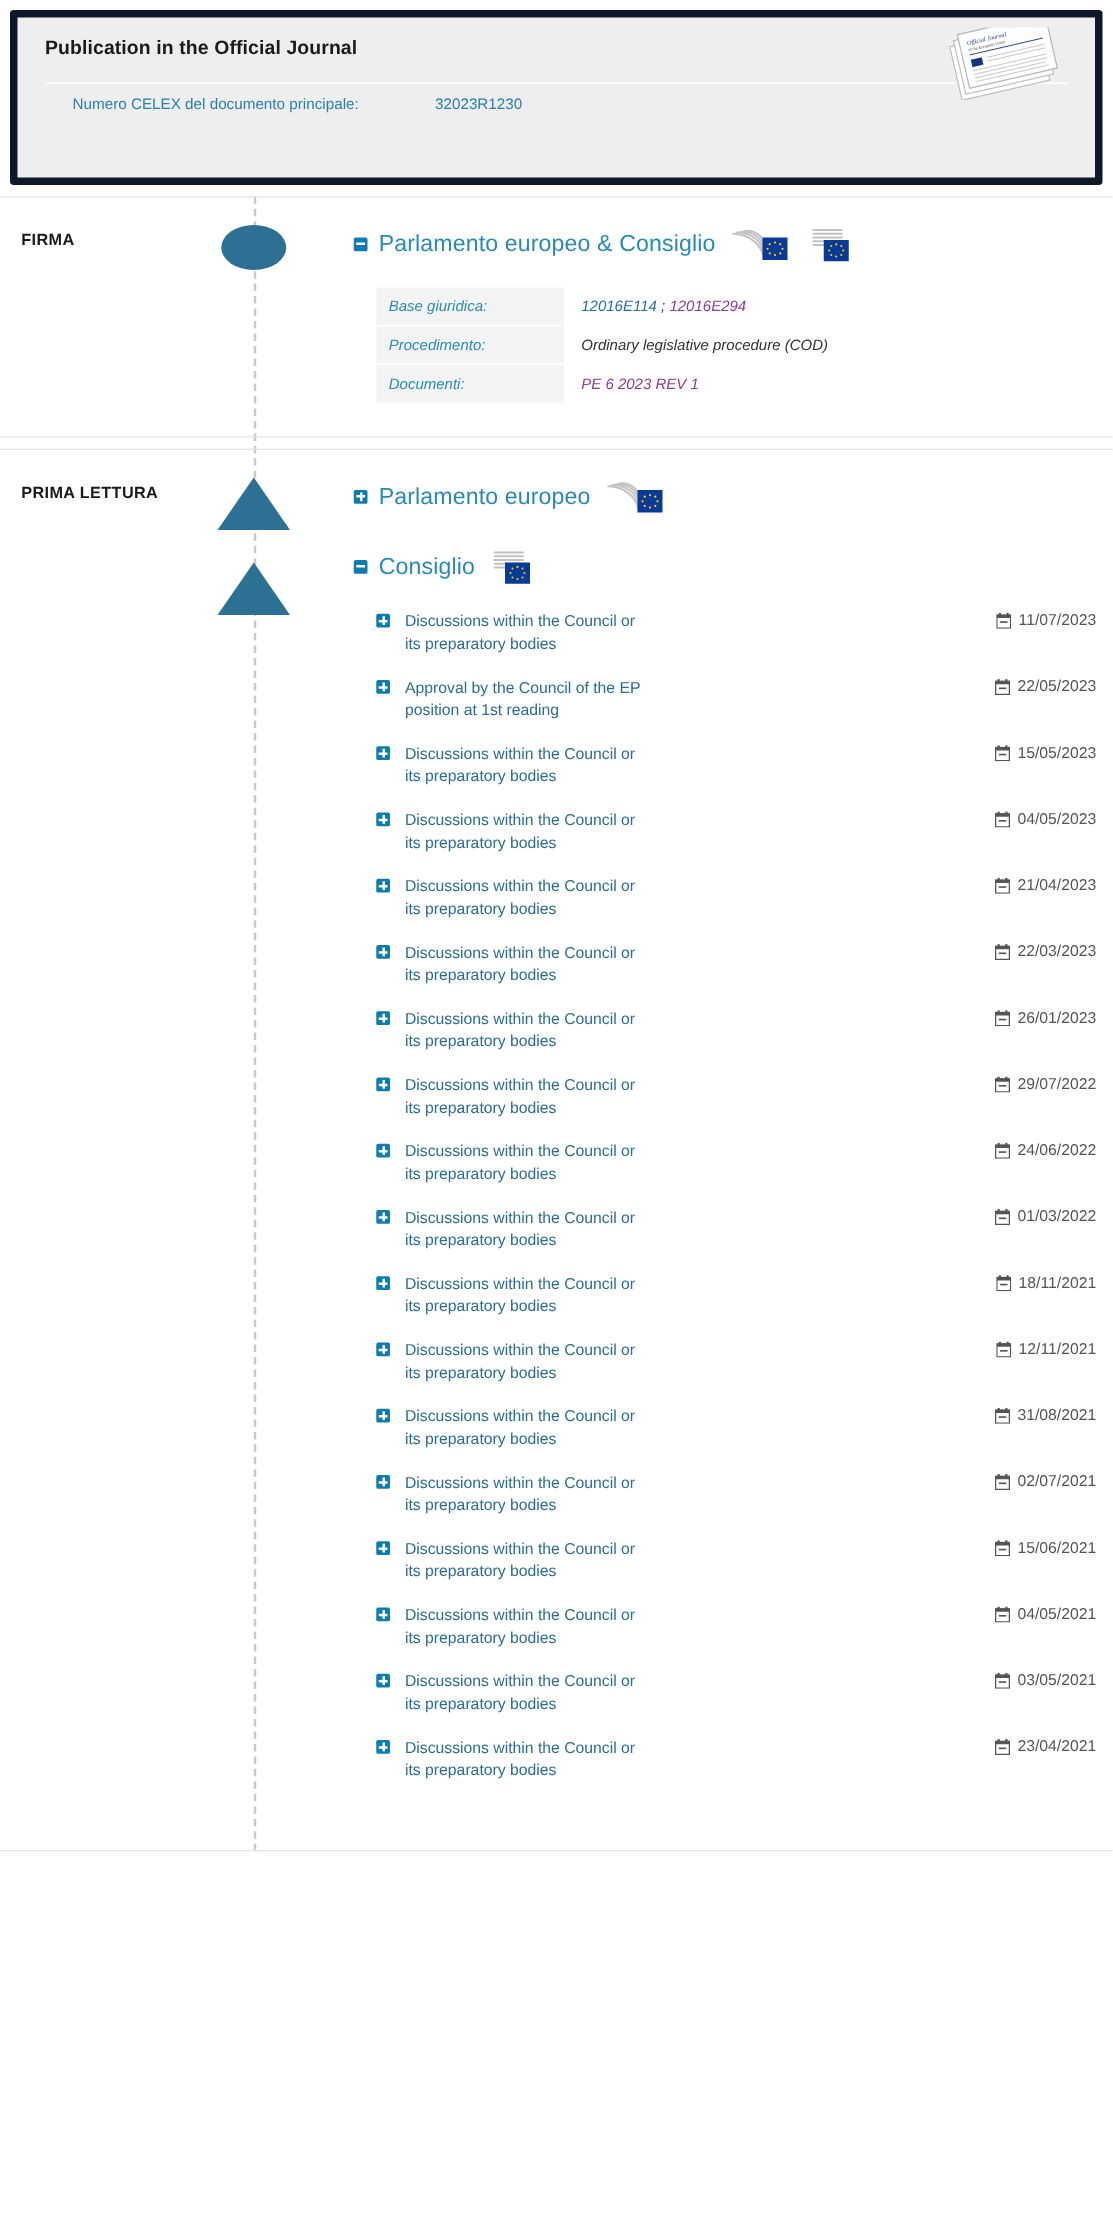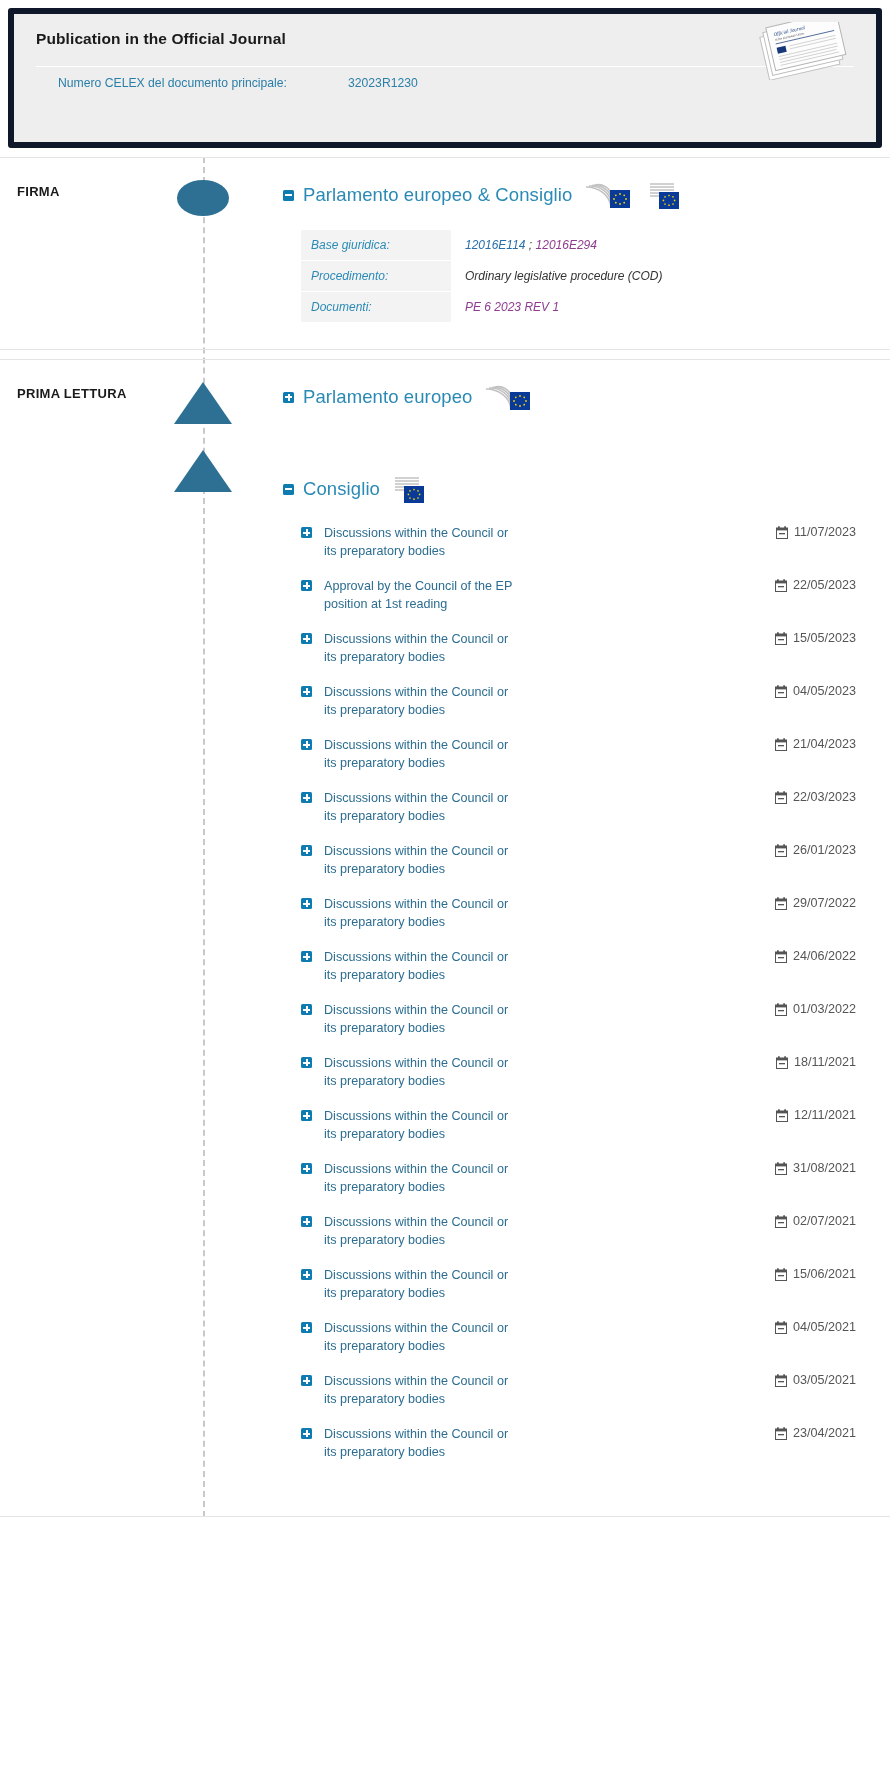--- a/index.html
+++ b/index.html
@@ -100,21 +100,21 @@
     left: 174px;
     width: 0;
     height: 0;
     border-left: 29px solid transparent;
     border-right: 29px solid transparent;
     border-bottom: 42px solid #2e7093;
     z-index: 2;
   }
 
   
-  .content { margin-left: 283px; padding-right: 34px; position: relative; }
+  .content { margin-left: 283px; padding-right: 13px; position: relative; }
 
   .inst-row {
     display: flex;
     align-items: center;
     gap: 9px;
     margin-bottom: 16px;
   }
   .inst-name {
     font-size: 18.5px;
     color: #2a8ab5;
@@ -317,21 +317,21 @@
       </div>
     </div>
 
     <div class="section" style="padding-bottom:38px;">
       <div class="stage-label">PRIMA LETTURA</div>
       <div class="marker-tri" style="top:22px;"></div>
       <div class="marker-tri" style="top:90px;"></div>
 
       <div class="content">
 
-        <div class="inst-row" style="margin-bottom:62px;">
+        <div class="inst-row" style="margin-bottom:26px;">
           <span class="toggle plus"></span>
           <span class="inst-name">Parlamento europeo</span>
           <svg class="logo" width="54" height="30" viewBox="0 0 54 30">
             <g fill="none" stroke="#c2c2c2" stroke-width="1.6">
               <path d="M30 27 A25 22 0 0 0 5 7"></path>
               <path d="M30 23 A21 18 0 0 0 8 6"></path>
               <path d="M30 19 A17 14 0 0 0 11 5.5"></path>
               <path d="M30 15 A13 11 0 0 0 14 5"></path>
             </g>
             <rect x="29" y="10" width="20" height="18" fill="#0a3a97"></rect>

